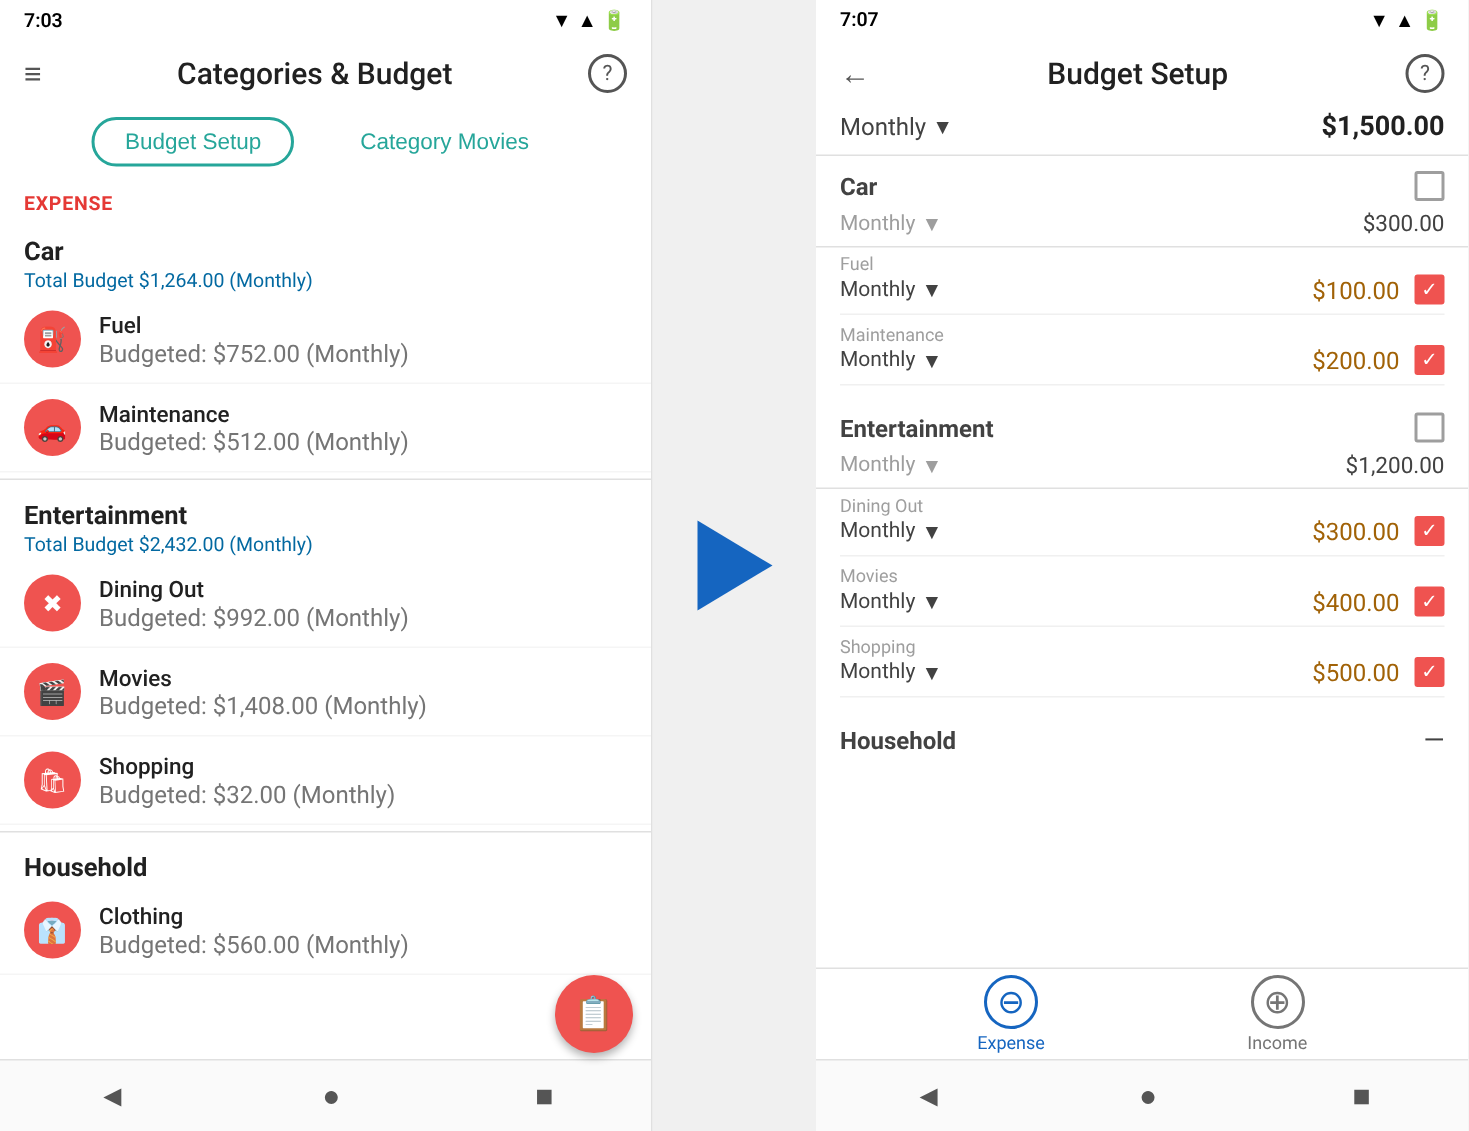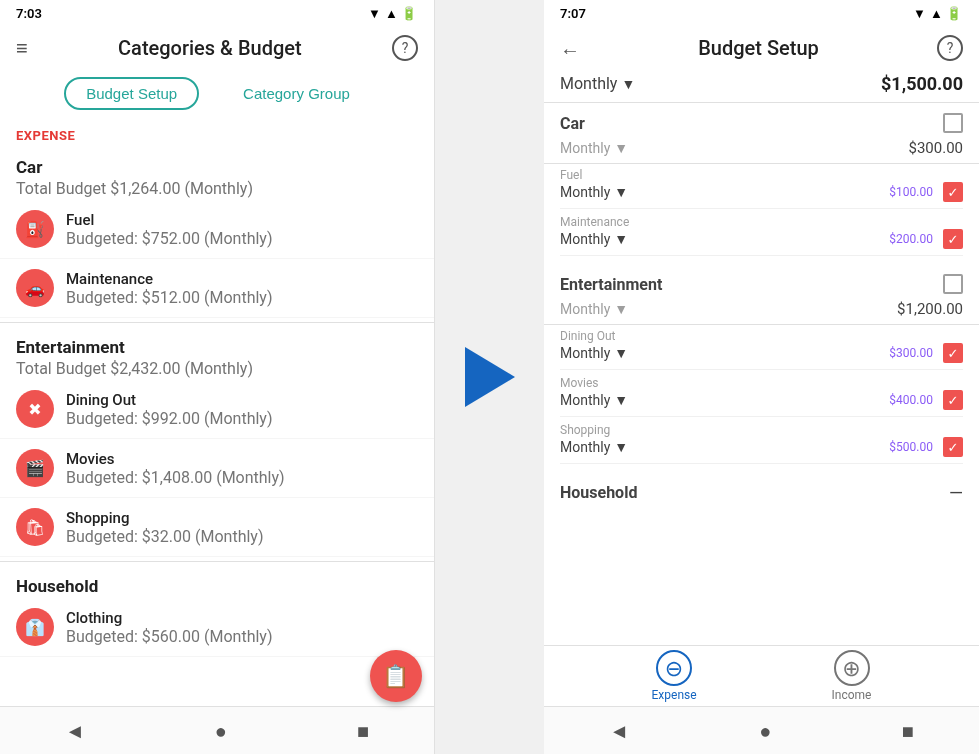--- a/index.html
+++ b/index.html
@@ -114,22 +114,22 @@
       padding: 10px 16px 2px;
     }
 
     .category-group-name {
       font-size: 17px;
       font-weight: 700;
       color: #212121;
     }
 
     .category-group-budget {
-      font-size: 16px;
-      color: #737373;
+      font-size: 13px;
+      color: #0369a1;
       margin-top: 2px;
     }
 
     .category-item {
       display: flex;
       align-items: center;
       padding: 10px 16px;
       border-bottom: 1px solid #f5f5f5;
     }
 
@@ -364,22 +364,22 @@
     .sub-dropdown {
       display: flex;
       align-items: center;
       gap: 4px;
       font-size: 14px;
       color: #424242;
       cursor: pointer;
     }
 
     .sub-amount {
-      font-size: 12px;
-      color: #8b5cf6;
+      font-size: 16px;
+      color: #a16207;
     }
 
     .sub-checkbox {
       width: 20px;
       height: 20px;
       background: #ef5350;
       border-radius: 2px;
       display: flex;
       align-items: center;
       justify-content: center;
@@ -467,21 +467,21 @@
   </div>
 
   <div class="top-bar">
     <span class="hamburger-icon">≡</span>
     <span class="top-bar-title">Categories &amp; Budget</span>
     <div class="help-icon">?</div>
   </div>
 
   <div class="tab-row">
     <button class="tab-btn active">Budget Setup</button>
-    <button class="tab-btn inactive">Category Group</button>
+    <button class="tab-btn inactive">Category Movies</button>
   </div>
 
   <div class="left-relative">
     <div class="expense-label">EXPENSE</div>
 
     <div class="content-scroll">
 
       <div class="category-group-header">
         <div class="category-group-name">Car</div>
         <div class="category-group-budget">Total Budget $1,264.00 (Monthly)</div>

